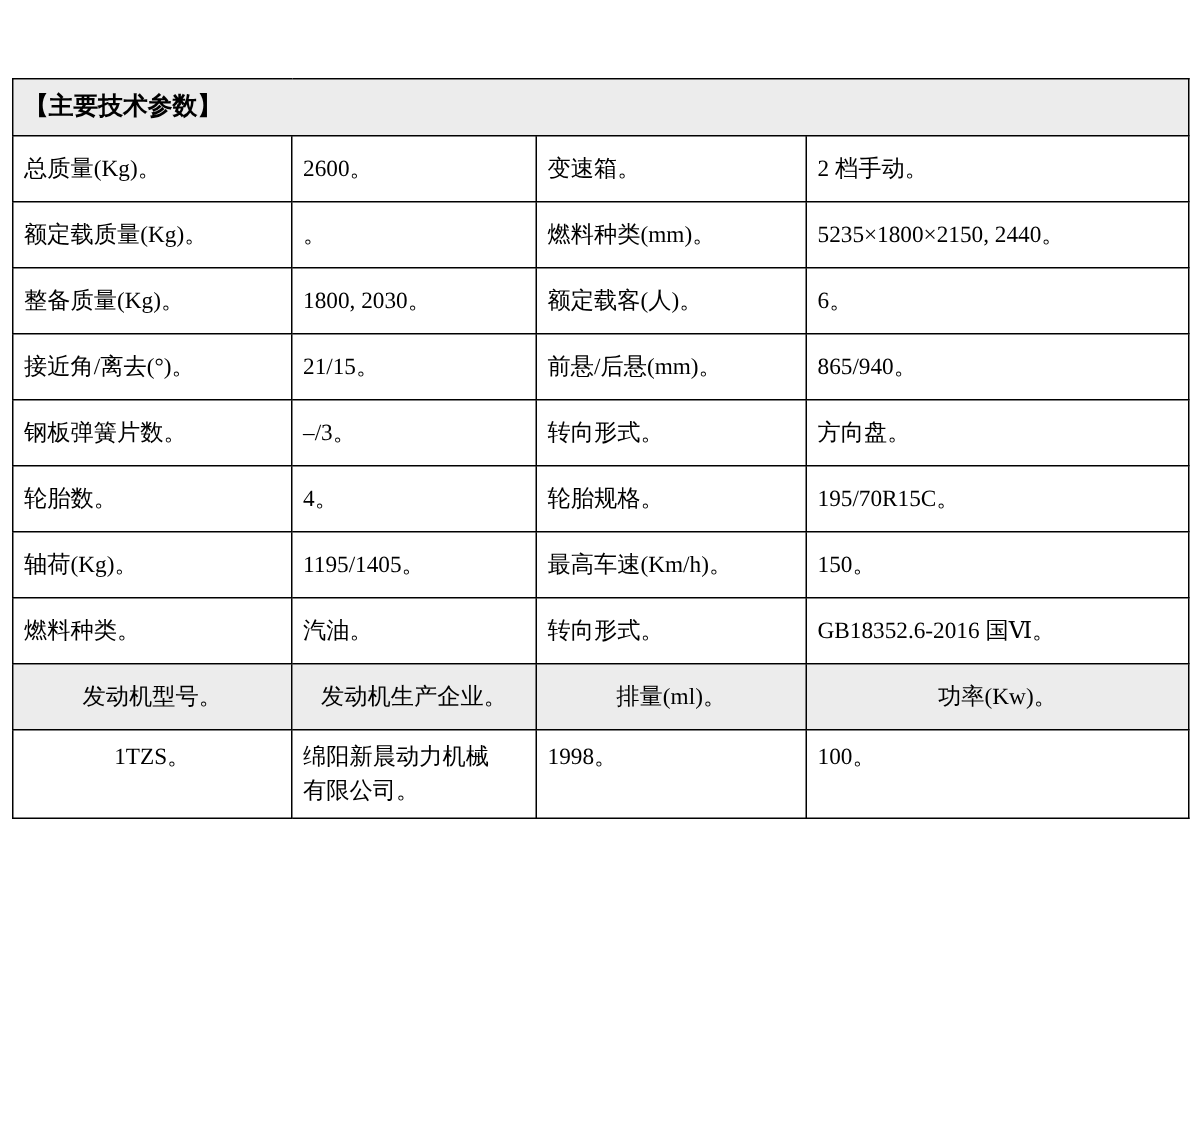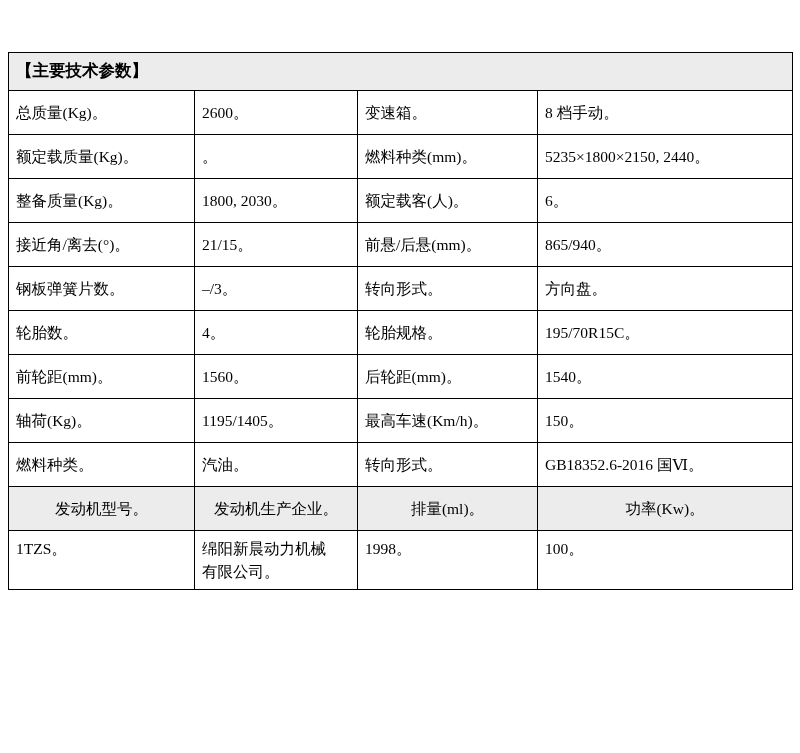--- a/index.html
+++ b/index.html
@@ -81,21 +81,21 @@
     <tbody>
       <tr class="title-row">
         <td colspan="4">【主要技术参数】</td>
       </tr>
 
 
       <tr class="rowh">
         <td>总质量(Kg)。</td>
         <td>2600。</td>
         <td>变速箱。</td>
-        <td>8 档手动。</td>
+        <td>2 档手动。</td>
       </tr>
 
       <tr class="rowh">
         <td>额定载质量(Kg)。</td>
         <td>。</td>
         <td>燃料种类(mm)。</td>
         <td>5235×1800×2150, 2440。</td>
       </tr>
 
       <tr class="rowh">
@@ -120,26 +120,20 @@
       </tr>
 
 
       <tr class="rowh">
         <td>轮胎数。</td>
         <td>4。</td>
         <td>轮胎规格。</td>
         <td>195/70R15C。</td>
       </tr>
 
-      <tr class="rowh">
-        <td>前轮距(mm)。</td>
-        <td>1560。</td>
-        <td>后轮距(mm)。</td>
-        <td>1540。</td>
-      </tr>
 
       <tr class="rowh">
         <td>轴荷(Kg)。</td>
         <td>1195/1405。</td>
         <td>最高车速(Km/h)。</td>
         <td>150。</td>
       </tr>
 
 
       <tr class="rowh">
@@ -150,20 +144,20 @@
       </tr>
 
       <tr class="rowh shaded">
         <td>发动机型号。</td>
         <td>发动机生产企业。</td>
         <td>排量(ml)。</td>
         <td>功率(Kw)。</td>
       </tr>
 
       <tr>
-        <td style="vertical-align:top;">1TZS。</td>
+        <td style="vertical-align:top;text-align:center;">1TZS。</td>
         <td class="cell-wrap" style="vertical-align:top;"><span>绵阳新晨动力机械</span><br><span>有限公司。</span></td>
         <td style="vertical-align:top;">1998。</td>
         <td style="vertical-align:top;">100。</td>
       </tr>
     </tbody>
   </table>
 </div>
 
 </body></html>

